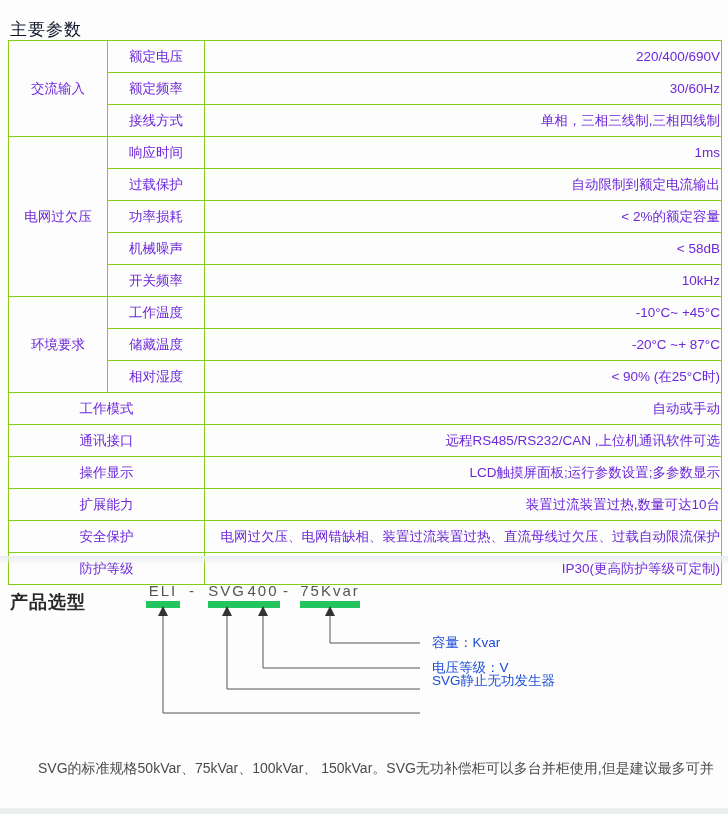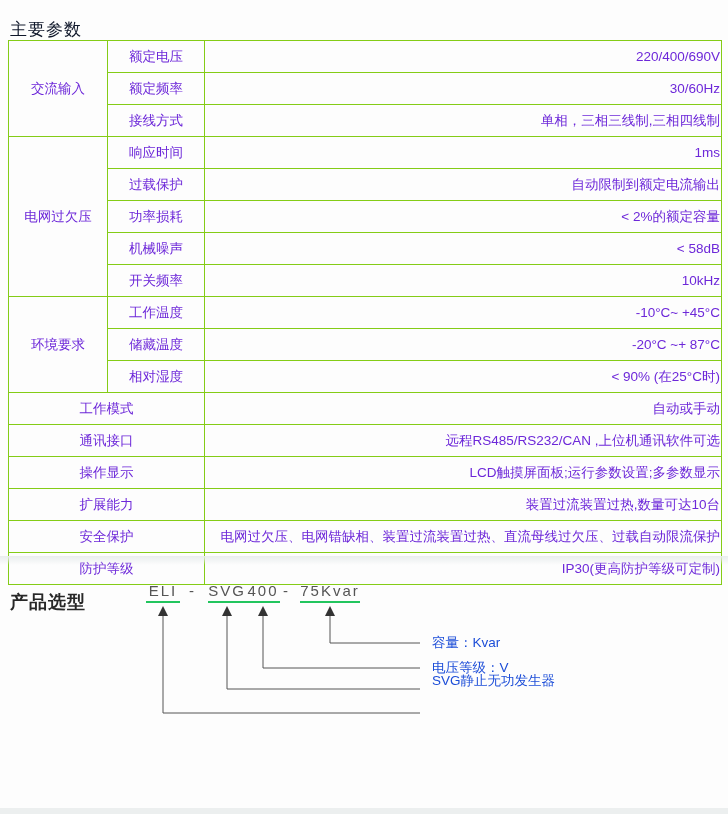--- a/index.html
+++ b/index.html
@@ -34,21 +34,21 @@
   .section-topshade{
     position:absolute;top:-2px;left:0;width:728px;height:9px;
     background:linear-gradient(#e9edee,rgba(255,255,255,0));
   }
   #title-selection{position:absolute;top:20px;left:10px;font-size:18px;
     font-weight:bold;color:#282828;letter-spacing:1px;}
 
   .code-seg{
     position:absolute;top:24px;text-align:center;
     font-size:15px;letter-spacing:2px;color:#555;
-    border-bottom:2px solid #22c55e;padding-bottom:2px;
+    border-bottom:7px solid #22c55e;padding-bottom:2px;
   }
   #seg-eli{left:146px;width:34px;}
   #seg-svg{left:208px;width:38px;}
   #seg-400{left:246px;width:34px;}
   #seg-75kvar{left:300px;width:60px;}
   .code-dash{position:absolute;top:24px;font-size:15px;color:#555;}
   #dash-1{left:189px;}
   #dash-2{left:283px;}
 
   svg.connector{position:absolute;top:0;left:0;}
@@ -199,15 +199,16 @@
       <polygon points="263,48 258,58 268,58"></polygon>
       <polygon points="330,48 325,58 335,58"></polygon>
     </g>
   </svg>
 
   <span class="callout" id="callout-0">容量：Kvar</span>
   <span class="callout" id="callout-1">电压等级：V</span>
   <span class="callout" id="callout-2">SVG静止无功发生器</span>
   <span class="callout" id="callout-3"></span>
 
+  <p class="note-line" id="note-1">SVG的标准规格50kVar、75kVar、100kVar、 150kVar。SVG无功补偿柜可以多台并柜使用,但是建议最多可并</p>
 </div>
 
 <div class="scan-edge"></div>
 
 </body></html>

